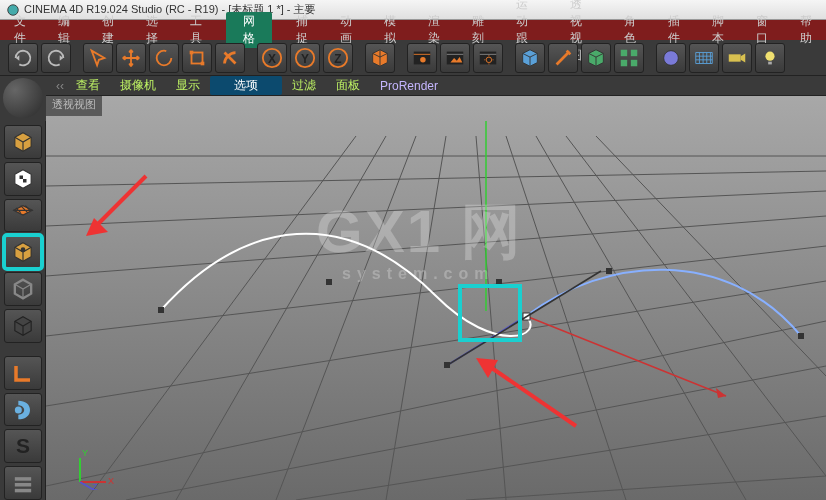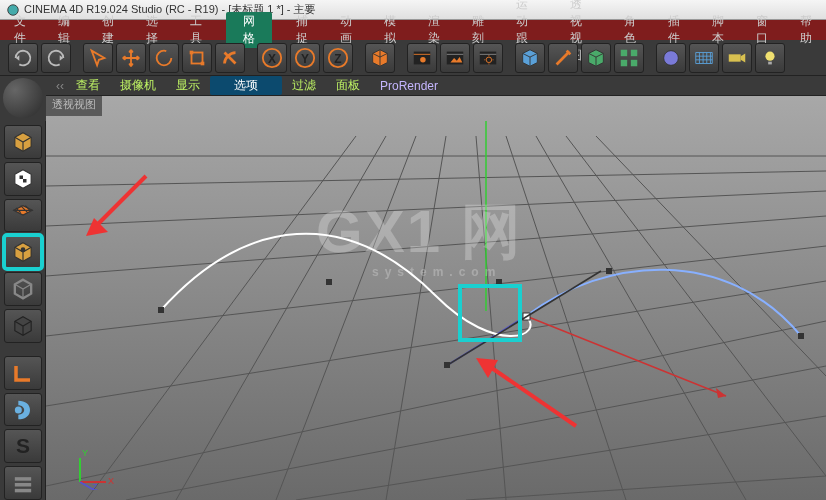--- a/index.html
+++ b/index.html
@@ -114,21 +114,21 @@
   .viewport svg.grid { position: absolute; inset: 0; width: 100%; height: 100%; }
   .watermark {
     position: absolute;
     left: 270px; top: 96px;
     font-size: 60px; font-weight: bold;
     color: rgba(255,255,255,0.25);
     letter-spacing: 2px;
     pointer-events: none;
     font-family: Arial, sans-serif;
   }
-  .watermark .sub { font-size: 12px; letter-spacing: 6px; display: block; margin-top: -8px; margin-left: 56px; }
+  .watermark .sub { font-size: 16px; letter-spacing: 6px; display: block; margin-top: -8px; margin-left: 26px; }
   .axis-widget {
     position: absolute; left: 26px; bottom: 10px;
     width: 44px; height: 44px;
   }
   .cyan-box {
     position: absolute;
     border: 4px solid #1ad0d0;
     background: transparent;
     pointer-events: none;
   }

